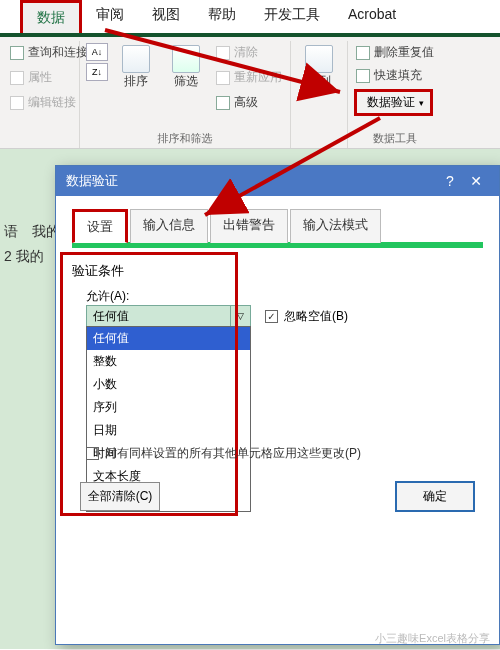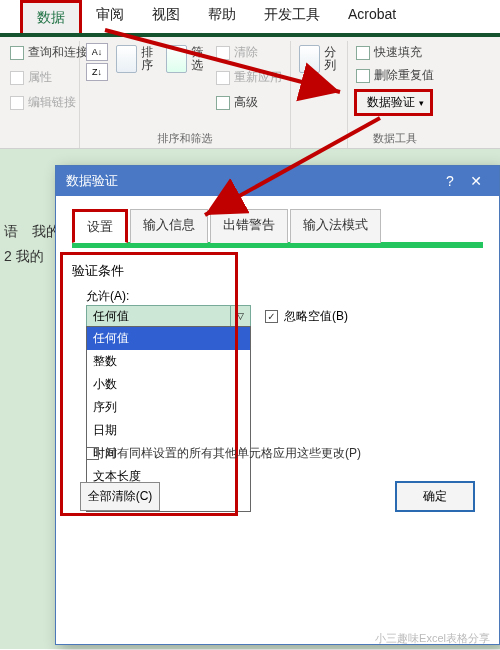--- a/index.html
+++ b/index.html
@@ -51,21 +51,21 @@
   }
   .group-body { display:flex; gap:6px; align-items:flex-start; }
   .group-label {
     text-align: center;
     font-size: 11px;
     color: #666;
     padding-top: 2px;
   }
   .btn-col {
     display: flex;
-    flex-direction: row;
+    flex-direction: column;
     align-items: center;
     width: 44px;
     padding: 2px;
     gap:2px;
   }
   .btn-col .icon-sq {
     width: 28px; height: 28px;
     background: linear-gradient(#fff,#e9f0f5);
     border: 1px solid #a9b9c8;
     border-radius: 2px;
@@ -261,25 +261,25 @@
         <div class="lbl">分列</div>
       </div>
     </div>
     <div class="group-label"></div>
   </div>
 
   <div class="group" style="border-right:none;">
     <div class="group-body" style="flex-direction:column;gap:4px;">
       <div class="mini-btn">
           <span class="mini-icon"></span>
+          <span>删除重复值</span>
+        </div>
+      <div class="mini-btn">
+          <span class="mini-icon"></span>
           <span>快速填充</span>
-        </div>
-      <div class="mini-btn">
-          <span class="mini-icon"></span>
-          <span>删除重复值</span>
         </div>
       <div class="highlight-box">
         <span class="mini-icon" style="border-color:#c66;"></span>
         <span>数据验证</span>
         <span style="font-size:9px;">▾</span>
       </div>
     </div>
     <div class="group-label">数据工具</div>
   </div>
 </div>

